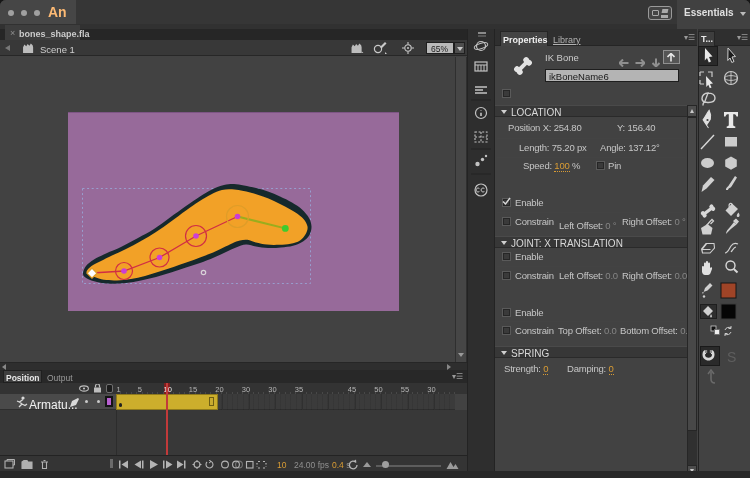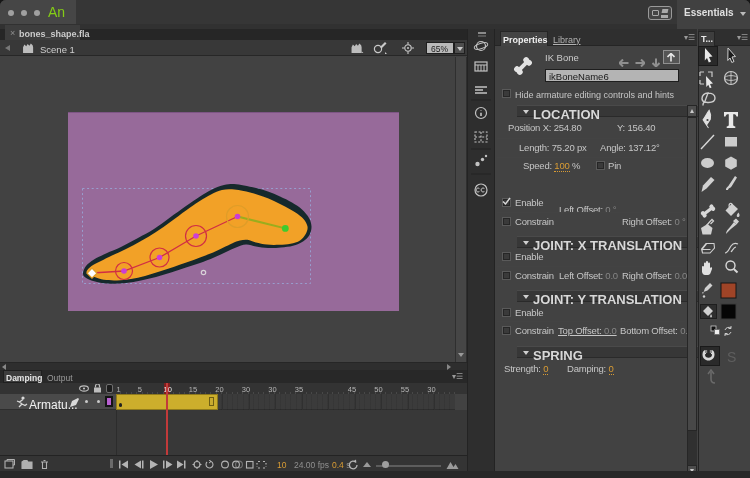--- a/index.html
+++ b/index.html
@@ -5,37 +5,37 @@
   html,body{margin:0;padding:0;background:#161616;}
   *{box-sizing:border-box;}
   #app{position:relative;width:750px;height:478px;overflow:hidden;
        font-family:"Liberation Sans",sans-serif;background:#424242;border-radius:6px 6px 0 0;}
   .abs{position:absolute;}
   .rn{top:385px;color:#b5b5b5;font-size:7.5px;transform:translateX(-50%);}
   .fcol{position:absolute;top:394px;width:1px;height:16px;background:#303030;}
   .arrbtn{top:51px;width:13px;height:12px;padding-top:2px;text-align:center;}
   .cb{width:9px;height:9px;background:#3a3a3a;border:1px solid #5a5a5a;box-shadow:inset 0 0 0 1px #262626;}
   .cb svg{position:absolute;left:-1px;top:-2px;}
-  .sechdr{left:517px;width:192px;height:12px;background:#373737;border-top:1px solid #4a4a4a;border-bottom:1px solid #2a2a2a;color:#d8d8d8;font-size:13px;font-weight:bold;padding:1px 0 0 16px;}
+  .sechdr{left:495px;width:192px;height:12px;background:#373737;border-top:1px solid #4a4a4a;border-bottom:1px solid #2a2a2a;color:#d8d8d8;font-size:10px;font-weight:normal;padding:1px 0 0 16px;}
   .tri{position:absolute;left:6px;top:4px;width:0;height:0;border-left:3.5px solid transparent;border-right:3.5px solid transparent;border-top:4.5px solid #cfcfcf;}
   .plbl{color:#c6c6c6;font-size:9.5px;white-space:nowrap;letter-spacing:-0.2px;}
   .hot{color:#d99c34;border-bottom:1px dotted #d99c34;}
   .dim{color:#858585;}
   .rsep{left:497px;width:188px;height:1px;background:#373737;border-bottom:1px solid #434343;}
 </style>
 </head>
 <body>
 <div id="app">
 
   <div class="abs" style="left:0;top:0;width:750px;height:24px;background:#363636;"></div>
   <div class="abs" style="left:0;top:0;width:76px;height:24px;background:#464646;"></div>
   <div class="abs" style="left:8px;top:9.5px;width:6px;height:6px;border-radius:50%;background:#a0a0a0;"></div>
   <div class="abs" style="left:21px;top:9.5px;width:6px;height:6px;border-radius:50%;background:#a0a0a0;"></div>
   <div class="abs" style="left:34px;top:9.5px;width:6px;height:6px;border-radius:50%;background:#a0a0a0;"></div>
-  <div class="abs" style="left:48px;top:4px;color:#84cc16;font-size:14px;font-weight:normal;">An</div>
+  <div class="abs" style="left:48px;top:4px;color:#fdba74;font-size:14px;font-weight:bold;">An</div>
 
   <div class="abs" style="left:648px;top:6px;width:24px;height:14px;border:1px solid #9a9a9a;border-radius:3px;background:#444;">
     <div class="abs" style="left:3px;top:3px;width:7px;height:6px;border:1px solid #aaa;border-radius:1px;"></div>
     <div class="abs" style="left:13px;top:2px;width:6px;height:4px;background:#aaa;transform:skewX(-12deg);"></div>
     <div class="abs" style="left:12px;top:8px;width:7px;height:3px;background:#aaa;"></div>
   </div>
   <div class="abs" style="left:677px;top:0;width:73px;height:29px;background:#414141;"></div>
   <div class="abs" style="left:684px;top:7px;font-weight:bold;color:#e0e0e0;font-size:10px;">Essentials</div>
   <div class="abs" style="left:740px;top:12px;width:0;height:0;border-left:3px solid transparent;border-right:3px solid transparent;border-top:4px solid #bbb;"></div>
   <div class="abs" style="left:0;top:24px;width:677px;height:5px;background:#313131;"></div>
@@ -101,21 +101,21 @@
   </svg>
 
   <div class="abs" style="left:455px;top:57px;width:12px;height:305px;background:#464646;border-left:1px solid #2f2f2f;border-right:1px solid #2f2f2f;"></div>
   <div class="abs" style="left:0;top:362px;width:467px;height:8px;background:#2e2e2e;border-top:1px solid #262626;"></div>
   <div class="abs" style="left:2px;top:364px;width:0;height:0;border-top:3px solid transparent;border-bottom:3px solid transparent;border-right:4px solid #888;"></div>
   <div class="abs" style="left:447px;top:364px;width:0;height:0;border-top:3px solid transparent;border-bottom:3px solid transparent;border-left:4px solid #888;"></div>
   <div class="abs" style="left:458px;top:353px;width:0;height:0;border-left:3px solid transparent;border-right:3px solid transparent;border-top:4px solid #999;"></div>
 
   <div class="abs" style="left:0;top:370px;width:467px;height:13px;background:#282828;"></div>
   <div class="abs" style="left:3px;top:370px;width:39px;height:13px;background:#3e3e3e;border:1px solid #1f1f1f;"></div>
-  <div class="abs" style="left:6px;top:372.5px;color:#e6e6e6;font-size:8.5px;font-weight:bold;">Damping</div>
+  <div class="abs" style="left:6px;top:372.5px;color:#e6e6e6;font-size:8.5px;font-weight:bold;">Position</div>
   <div class="abs" style="left:47px;top:372.5px;color:#9a9a9a;font-size:8.5px;">Output</div>
   <div class="abs" style="left:452px;top:372px;color:#9a9a9a;font-size:8px;">▾☰</div>
 
   <div class="abs" style="left:0;top:383px;width:467px;height:11px;background:#333333;"></div>
   <svg class="abs" style="left:78px;top:384px;" width="38" height="9" viewBox="0 0 38 9">
     <ellipse cx="6" cy="4.5" rx="4.4" ry="2.6" fill="none" stroke="#bdbdbd" stroke-width="1.1"></ellipse>
     <circle cx="6" cy="4.5" r="1.1" fill="#bdbdbd"></circle>
     <rect x="16" y="3.5" width="7" height="5" fill="#bdbdbd"></rect>
     <path d="M17.5,3.5 V2 a2,2 0 0 1 4,0 V3.5" fill="none" stroke="#bdbdbd" stroke-width="1.2"></path>
     <rect x="28.5" y="0.5" width="6" height="8" rx="1.5" fill="#1c1c1c" stroke="#777" stroke-width="0.9"></rect>
@@ -279,56 +279,54 @@
       </svg></div>
   <div class="abs" style="left:663px;top:50px;width:17px;height:14px;background:#555555;border:1px solid #909090;"></div>
   <svg class="abs" style="left:667px;top:53px;" width="8" height="9" viewBox="0 0 8 9">
       <path d="M0.5,4 L4,0.5 L7.5,4 M4,0.5 V8.5" stroke="#e8e8e8" stroke-width="1.6" fill="none"></path>
     </svg>
 
   <div class="abs" style="left:545px;top:69px;width:134px;height:13px;background:#b4b4b4;border:1px solid #1e1e1e;"></div>
   <div class="abs" style="left:549px;top:71px;color:#1a1a1a;font-size:9.5px;">ikBoneName6</div>
 
   <div class="abs cb" style="left:502px;top:89px;"></div>
-  <div class="abs" style="left:515px;top:89.5px;color:#c6c6c6;font-size:9px;">Hide armature editing controls and hints</div>
 
   <div class="abs sechdr" style="top:105px;"><span class="tri"></span>LOCATION</div>
   <div class="abs plbl" style="left:508px;top:122px;">Position X: 254.80</div>
   <div class="abs plbl" style="left:617px;top:122px;">Y: 156.40</div>
   <div class="abs plbl" style="left:519px;top:142px;">Length: 75.20 px</div>
   <div class="abs plbl" style="left:600px;top:142px;">Angle: 137.12°</div>
   <div class="abs plbl" style="left:523px;top:160px;">Speed: <span class="hot">100</span> %</div>
   <div class="abs cb" style="left:596px;top:161px;"></div>
   <div class="abs plbl" style="left:608px;top:160px;">Pin</div>
 
   <div class="abs cb" style="left:502px;top:198px;">
       <svg width="9" height="9" viewBox="0 0 9 9">
         <path d="M1,4.5 L3.5,7 L8,1" stroke="#dadada" stroke-width="1.4" fill="none"></path>
       </svg>
     </div>
   <div class="abs plbl" style="left:515px;top:197px;">Enable</div>
   <div class="abs cb" style="left:502px;top:217px;"></div>
   <div class="abs plbl" style="left:515px;top:216px;">Constrain</div>
-  <div class="abs plbl" style="left:559px;top:204px;text-align:center;">Left Offset: <span class="dim">0 °</span></div>
+  <div class="abs plbl" style="left:559px;top:220px;text-align:center;">Left Offset: <span class="dim">0 °</span></div>
   <div class="abs plbl" style="left:622px;top:216px;">Right Offset: <span class="dim">0 °</span></div>
 
   <div class="abs sechdr" style="top:236px;"><span class="tri"></span>JOINT: X TRANSLATION</div>
   <div class="abs cb" style="left:502px;top:252px;"></div>
   <div class="abs plbl" style="left:515px;top:251px;">Enable</div>
   <div class="abs cb" style="left:502px;top:271px;"></div>
   <div class="abs plbl" style="left:515px;top:270px;">Constrain</div>
   <div class="abs plbl" style="left:559px;top:270px;">Left Offset: <span class="dim">0.0</span></div>
   <div class="abs plbl" style="left:622px;top:270px;">Right Offset: <span class="dim">0.0</span></div>
 
-  <div class="abs sechdr" style="top:290px;"><span class="tri"></span>JOINT: Y TRANSLATION</div>
   <div class="abs cb" style="left:502px;top:308px;"></div>
   <div class="abs plbl" style="left:515px;top:307px;">Enable</div>
   <div class="abs cb" style="left:502px;top:326px;"></div>
   <div class="abs plbl" style="left:515px;top:325px;">Constrain</div>
-  <div class="abs plbl" style="left:558px;top:325px;text-decoration:underline;">Top Offset: <span class="dim">0.0</span></div>
+  <div class="abs plbl" style="left:558px;top:325px;">Top Offset: <span class="dim">0.0</span></div>
   <div class="abs plbl" style="left:620px;top:325px;">Bottom Offset: <span class="dim">0.0</span></div>
 
   <div class="abs sechdr" style="top:346px;"><span class="tri"></span>SPRING</div>
   <div class="abs plbl" style="left:504px;top:363px;">Strength: <span class="hot">0</span></div>
   <div class="abs plbl" style="left:567px;top:363px;">Damping: <span class="hot">0</span></div>
 
   <div class="abs rsep" style="top:138px;"></div>
   <div class="abs rsep" style="top:157px;"></div>
   <div class="abs rsep" style="top:212px;"></div>
   <div class="abs rsep" style="top:266px;"></div>

